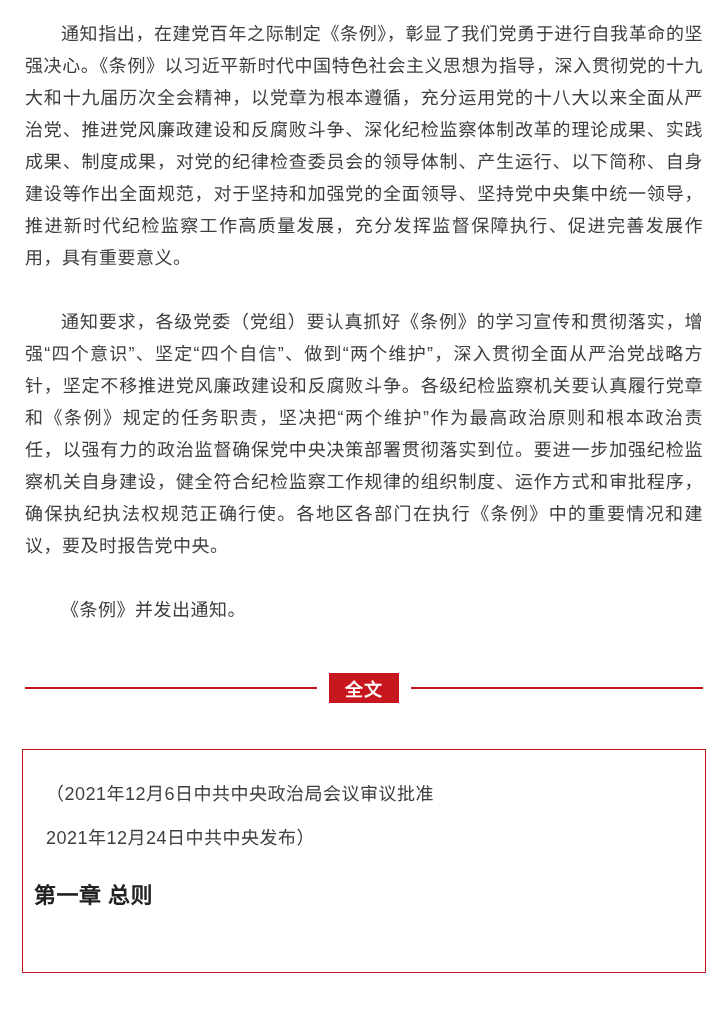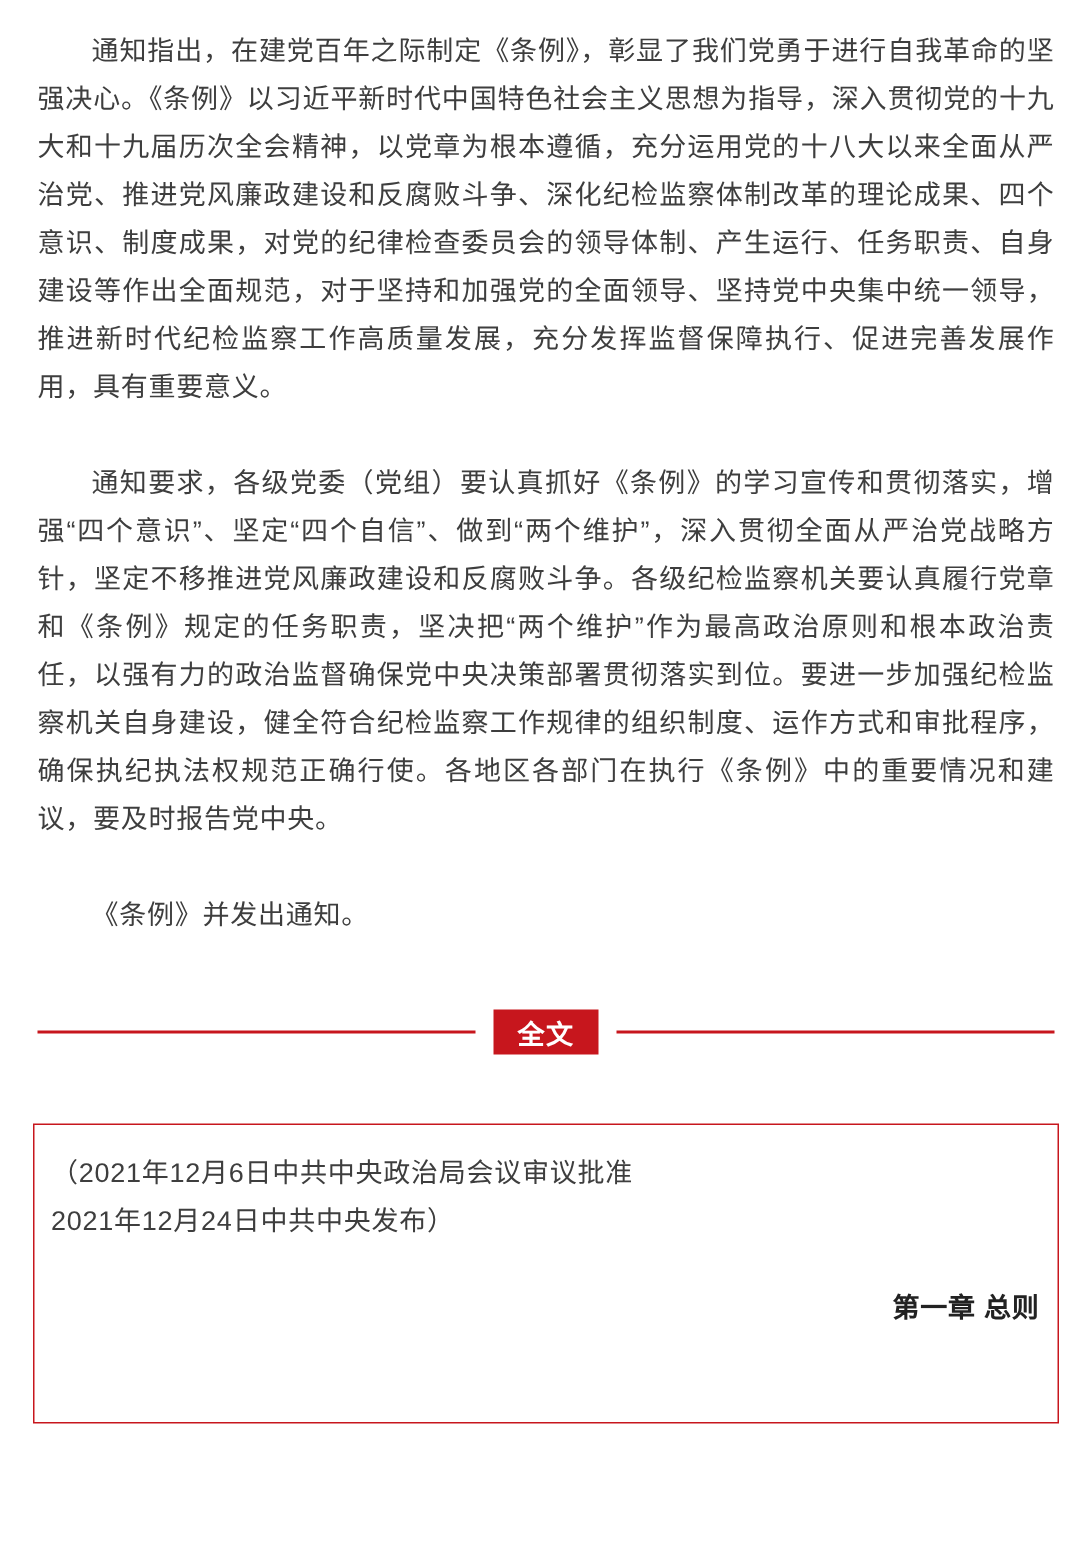--- a/index.html
+++ b/index.html
@@ -62,43 +62,42 @@
   }
   .doc-box .doc-title{
     margin:0;
     font-size:18px;
     line-height:32px;
     font-weight:bold;
     color:var(--accent-red);
     letter-spacing:0.5px;
   }
   .doc-box .doc-line{
-    margin:0;
+    margin:12px;
     font-size:18px;
     line-height:32px;
     text-indent:0;
     letter-spacing:0.5px;
   }
   .doc-box .chapter{
     margin:26px 0 0 0;
-    font-size:18px;
+    font-size:22px;
     line-height:32px;
     font-weight:bold;
     color:var(--heading-color);
     letter-spacing:0.5px;
-    text-align:right;
   }
 </style>
 </head>
 <body>
 
 <div class="article">
 
 
-  <p>通知指出，在建党百年之际制定《条例》，彰显了我们党勇于进行自我革命的坚强决心。《条例》以习近平新时代中国特色社会主义思想为指导，深入贯彻党的十九大和十九届历次全会精神，以党章为根本遵循，充分运用党的十八大以来全面从严治党、推进党风廉政建设和反腐败斗争、深化纪检监察体制改革的理论成果、四个意识、制度成果，对党的纪律检查委员会的领导体制、产生运行、任务职责、自身建设等作出全面规范，对于坚持和加强党的全面领导、坚持党中央集中统一领导，推进新时代纪检监察工作高质量发展，充分发挥监督保障执行、促进完善发展作用，具有重要意义。</p>
+  <p>通知指出，在建党百年之际制定《条例》，彰显了我们党勇于进行自我革命的坚强决心。《条例》以习近平新时代中国特色社会主义思想为指导，深入贯彻党的十九大和十九届历次全会精神，以党章为根本遵循，充分运用党的十八大以来全面从严治党、推进党风廉政建设和反腐败斗争、深化纪检监察体制改革的理论成果、实践成果、制度成果，对党的纪律检查委员会的领导体制、产生运行、以下简称、自身建设等作出全面规范，对于坚持和加强党的全面领导、坚持党中央集中统一领导，推进新时代纪检监察工作高质量发展，充分发挥监督保障执行、促进完善发展作用，具有重要意义。</p>
 
   <p>通知要求，各级党委（党组）要认真抓好《条例》的学习宣传和贯彻落实，增强“四个意识”、坚定“四个自信”、做到“两个维护”，深入贯彻全面从严治党战略方针，坚定不移推进党风廉政建设和反腐败斗争。各级纪检监察机关要认真履行党章和《条例》规定的任务职责，坚决把“两个维护”作为最高政治原则和根本政治责任，以强有力的政治监督确保党中央决策部署贯彻落实到位。要进一步加强纪检监察机关自身建设，健全符合纪检监察工作规律的组织制度、运作方式和审批程序，确保执纪执法权规范正确行使。各地区各部门在执行《条例》中的重要情况和建议，要及时报告党中央。</p>
 
   <p>《条例》并发出通知。</p>
 
   <div class="divider">
     <div class="line"></div>
     <div class="badge">全文</div>
     <div class="line"></div>
   </div>

